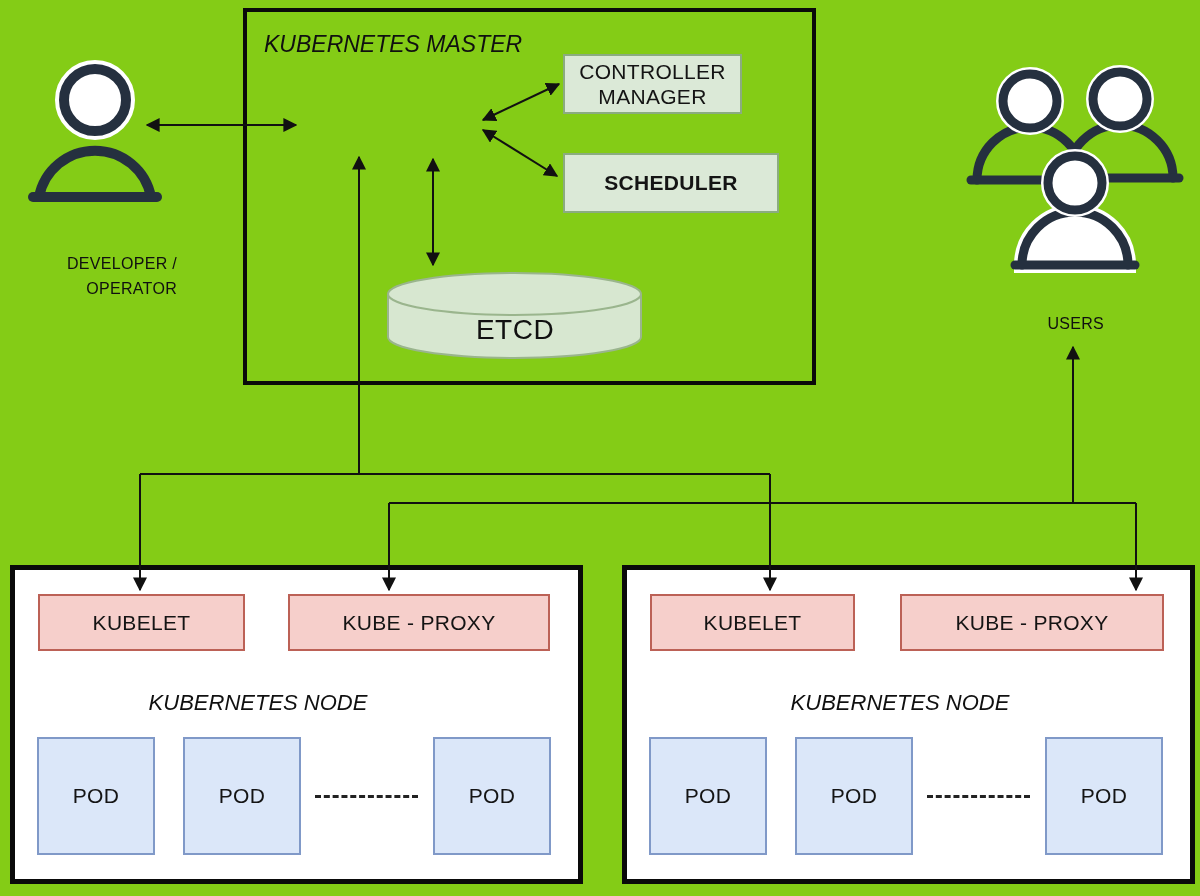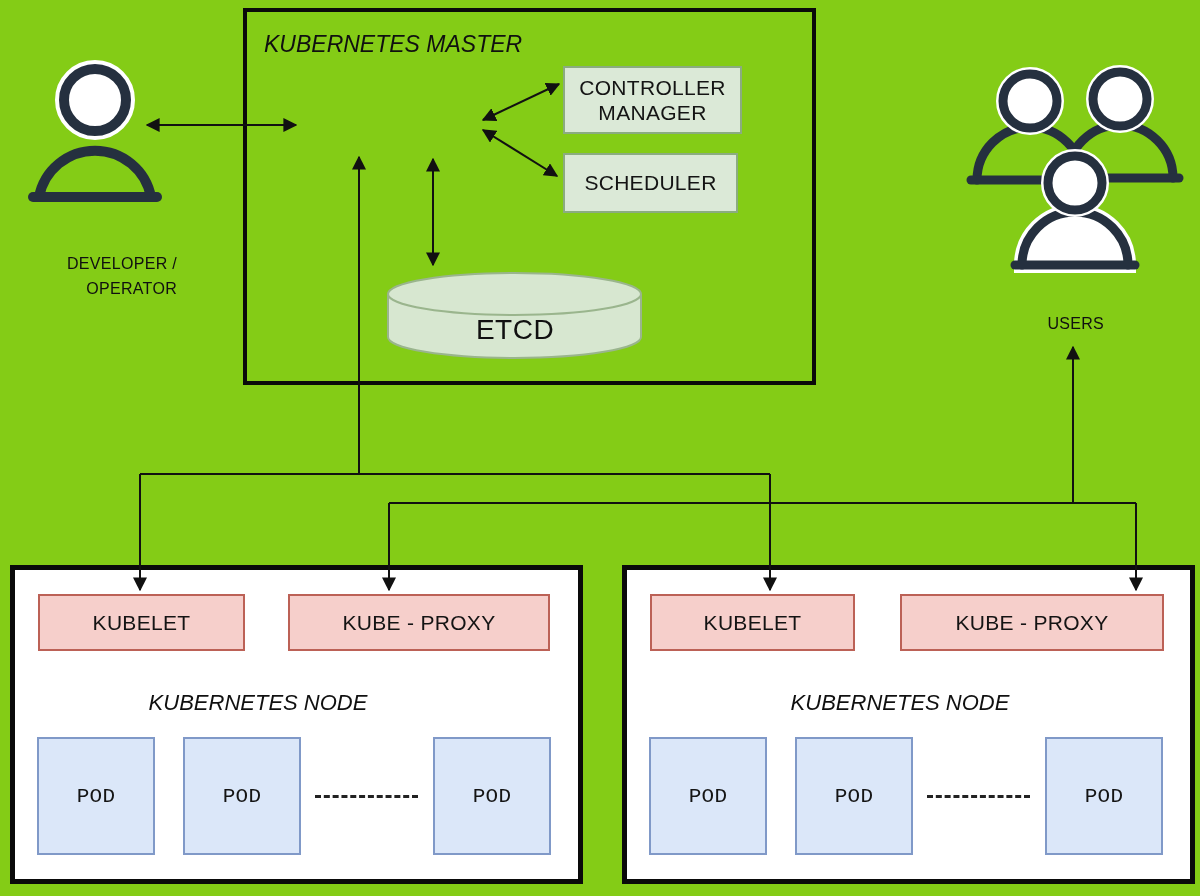--- a/index.html
+++ b/index.html
@@ -2,31 +2,31 @@
 <html><head>
 <meta charset="utf-8">
 <style>
   html,body{margin:0;padding:0;background:#fff;}
   .canvas{position:relative;width:1200px;height:896px;background:#84cc16;overflow:hidden;
           font-family:"Liberation Sans", sans-serif;color:#101010;}
   .box{position:absolute;box-sizing:border-box;display:flex;align-items:center;justify-content:center;
        text-align:center;font-size:21px;letter-spacing:.3px;color:#141414;z-index:1;}
   .green{background:#dbe9d7;border:2px solid #8bac80;}
   .red{background:#f6cfcb;border:2px solid #bc6156;}
-  .blue{background:#dbe7f9;border:2px solid #8099c8;font-family:Liberation Mono, monospace;}
+  .blue{background:#dbe7f9;border:2px solid #8099c8;}
   .frame{position:absolute;box-sizing:border-box;background:transparent;z-index:0;}
   .master-frame{left:243px;top:8px;width:573px;height:377px;border:4px solid #0a0a0a;}
   .node-frame{top:565px;width:573px;height:319px;border:5px solid #0a0a0a;background:#fff;}
   .dtitle{position:absolute;font-style:italic;z-index:2;text-align:center;white-space:nowrap;}
   .master-title{left:264px;top:31px;font-size:23px;text-align:left;}
   .node-title{top:690px;width:222px;font-size:22px;}
   .actor-label{position:absolute;z-index:2;text-align:right;font-size:16px;line-height:25px;letter-spacing:.3px;}
   .api{left:302px;top:95px;width:176px;height:58px;}
-  .cm{left:563px;top:66px;width:179px;height:68px;line-height:25px;padding:8px 6px;}
-  .sch{left:563px;top:153px;width:175px;height:60px;}
+  .cm{left:563px;top:54px;width:179px;height:60px;line-height:25px;padding:8px 6px;}
+  .sch{left:563px;top:153px;width:216px;height:60px;font-weight:bold;}
   .kubelet-l{left:38px;top:594px;width:207px;height:57px;}
   .kproxy-l{left:288px;top:594px;width:262px;height:57px;}
   .kubelet-r{left:650px;top:594px;width:205px;height:57px;}
   .kproxy-r{left:900px;top:594px;width:264px;height:57px;}
   .pod{width:118px;height:118px;top:737px;}
   .dash{position:absolute;top:795px;width:103px;border-top:3px dashed #222;z-index:1;}
   .etcd-label{position:absolute;left:430px;top:314px;width:170px;text-align:center;
               font-size:28px;z-index:11;letter-spacing:.5px;}
   svg.overlay{position:absolute;left:0;top:0;z-index:10;pointer-events:none;}
 </style>

